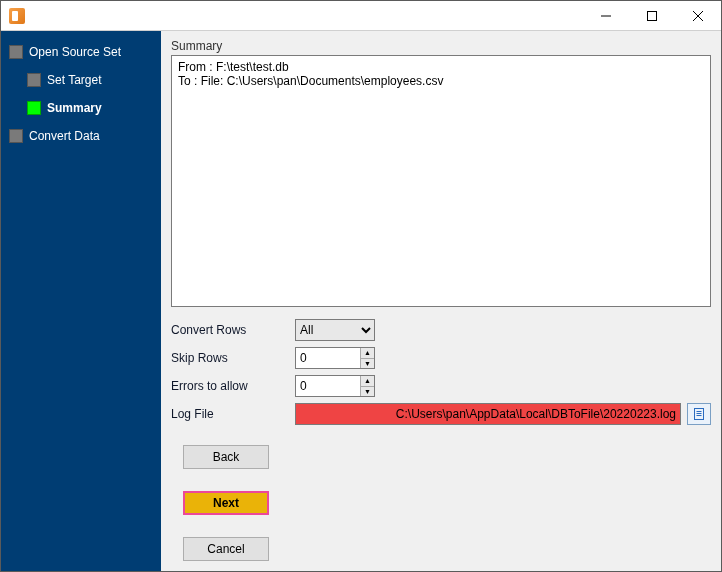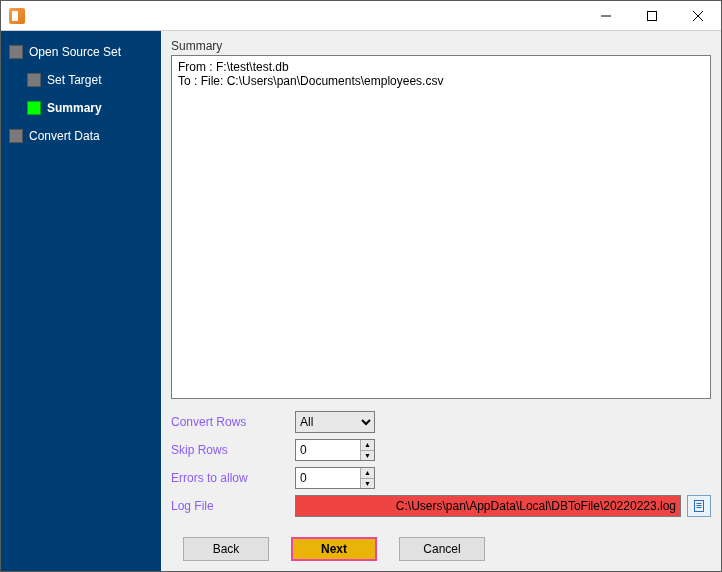--- a/index.html
+++ b/index.html
@@ -114,21 +114,21 @@
   }
   .form-rows { margin-top: 12px; }
   .form-row {
     display: flex;
     align-items: center;
     margin-bottom: 6px;
   }
   .form-row .lbl {
     width: 124px;
     font-size: 12px;
-    color: #8b5cf6;
+    color: #0f172a;
   }
   .form-row select {
     width: 80px;
     height: 22px;
     font-size: 12px;
     border: 1px solid #7a7a7a;
     background: #e8e8e8;
   }
   .spinner {
     display: flex;
@@ -181,20 +181,21 @@
     align-items: center;
     justify-content: center;
   }
   .browse-btn svg { width: 14px; height: 14px; }
 
   .footer-btns {
     display: flex;
     gap: 22px;
     margin-top: 14px;
     padding-left: 12px;
+    flex-direction: column;
   }
   .btn {
     width: 86px;
     height: 24px;
     border: 1px solid #adadad;
     background: #e1e1e1;
     display: flex;
     align-items: center;
     justify-content: center;
     font-size: 12px;

